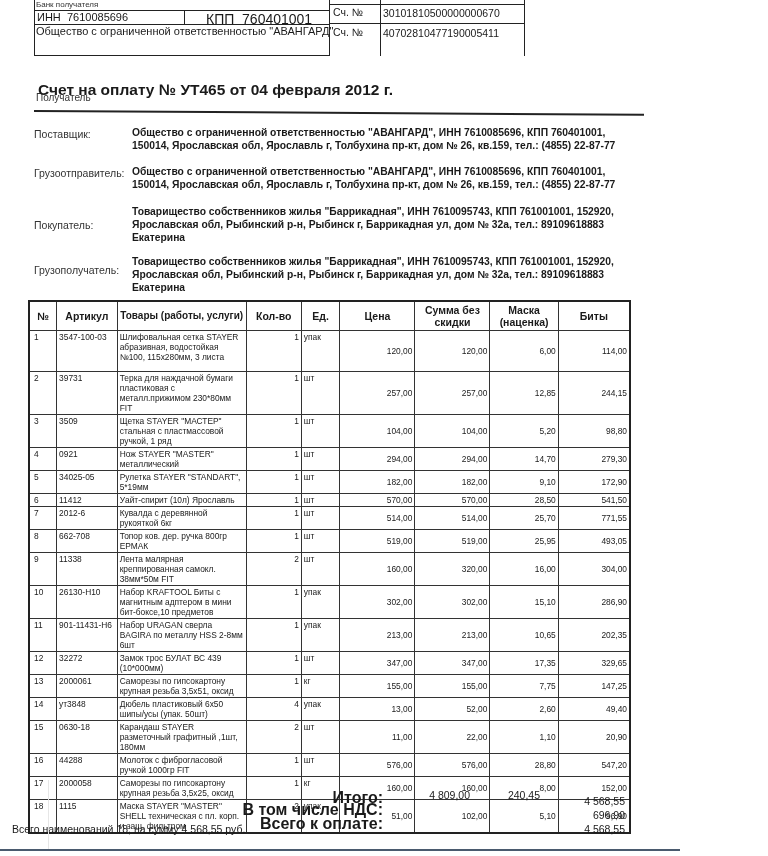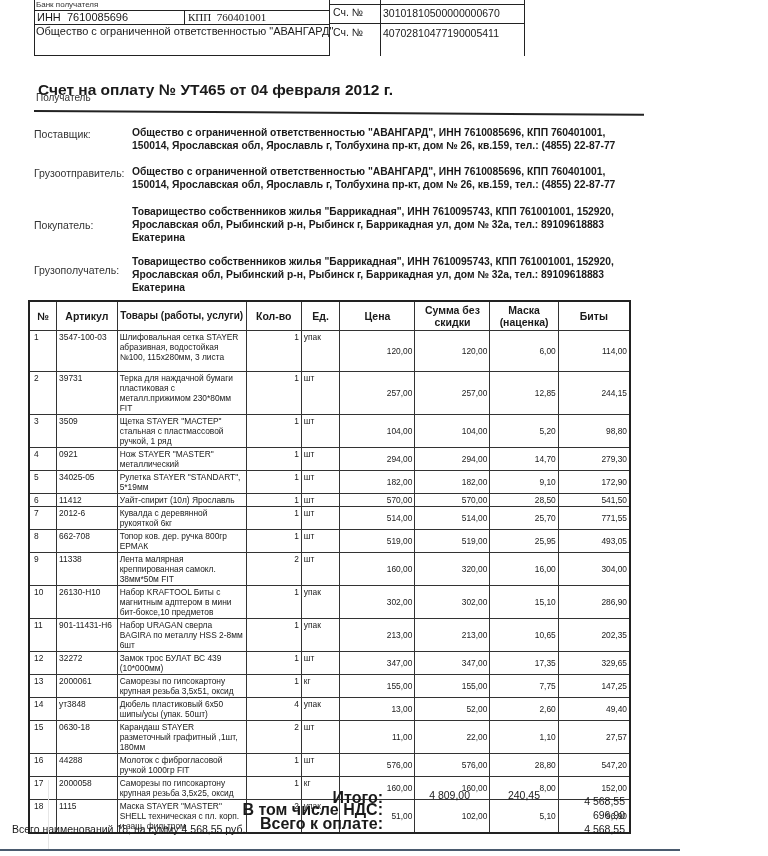--- a/index.html
+++ b/index.html
@@ -6,21 +6,21 @@
   body { width: 768px; height: 856px; position: relative; overflow: hidden;
          font-family: "Liberation Sans", sans-serif; color: #1a1a1a; }
 
   
   .bank-block { position: absolute; left: 34px; top: -8px; width: 490px; height: 64px; }
   .bank-block .cell { position: absolute; border: 1px solid #222; box-sizing: border-box; font-size: 10px; }
   .bank-left { left: 0; top: 0; width: 296px; height: 64px; border-top: none !important; }
   .bank-label { position: absolute; left: 2px; top: 8px; font-size: 8px; color: #333; }
   .inn-row { position: absolute; left: 0; top: 18px; width: 296px; height: 13px; border-top: 1px solid #222; border-bottom: 1px solid #222; }
   .inn-row .inn { position: absolute; left: 3px; top: 0; font-size: 11px; }
-  .inn-row .kpp { position: absolute; left: 150px; top: 0; height: 13px; border-left: 1px solid #222; padding-left: 3px; font-size: 11px; width: 146px; font-family: Liberation Serif, serif; }
+  .inn-row .kpp { position: absolute; left: 150px; top: 0; height: 13px; border-left: 1px solid #222; padding-left: 21px; font-size: 14px; width: 146px; }
   .company { position: absolute; left: 2px; top: 33px; font-size: 11px; white-space: nowrap; }
   .recip-label { position: absolute; left: 2px; top: 52px; font-size: 10px; color: #333; margin-top: 48px; }
   .acct-lbl-col { position: absolute; left: 296px; top: 0; width: 50px; height: 64px; border-right: 1px solid #222; }
   .acct-lbl { position: absolute; left: 3px; font-size: 10.5px; }
   .acct-val-col { position: absolute; left: 346px; top: 0; width: 144px; height: 64px; border-right: 1px solid #222; }
   .acct-val { position: absolute; left: 3px; font-size: 10.5px; white-space: nowrap; }
   .hline { position: absolute; height: 1px; background: #222; }
 
   .title { position: absolute; left: 38px; top: 81px; font-size: 15.5px; font-weight: bold; white-space: nowrap; }
   .title-rule { position: absolute; left: 34px; top: 110px; width: 610px; height: 2px; background: #222; transform: rotate(0.35deg); transform-origin: left; }
@@ -288,21 +288,21 @@
       </tr>
       <tr style="height: 30px;">
         <td class="num">15</td>
         <td>0630-18</td>
         <td>Карандаш STAYER разметочный графитный ,1шт, 180мм</td>
         <td class="qty">2</td>
         <td class="unit">шт</td>
         <td class="r">11,00</td>
         <td class="r">22,00</td>
         <td class="r">1,10</td>
-        <td class="r">27,57</td>
+        <td class="r">20,90</td>
       </tr>
       <tr style="height: 20px;">
         <td class="num">16</td>
         <td>44288</td>
         <td>Молоток с фиброгласовой ручкой 1000гр FIT</td>
         <td class="qty">1</td>
         <td class="unit">шт</td>
         <td class="r">576,00</td>
         <td class="r">576,00</td>
         <td class="r">28,80</td>

